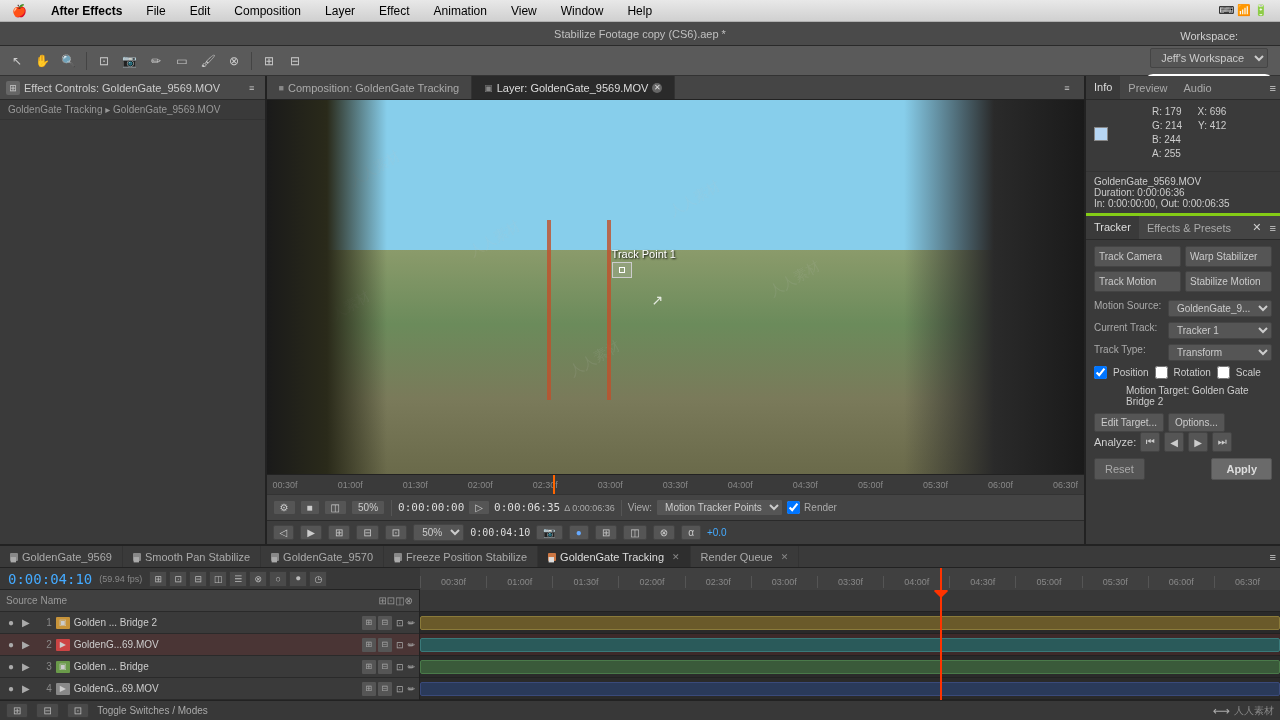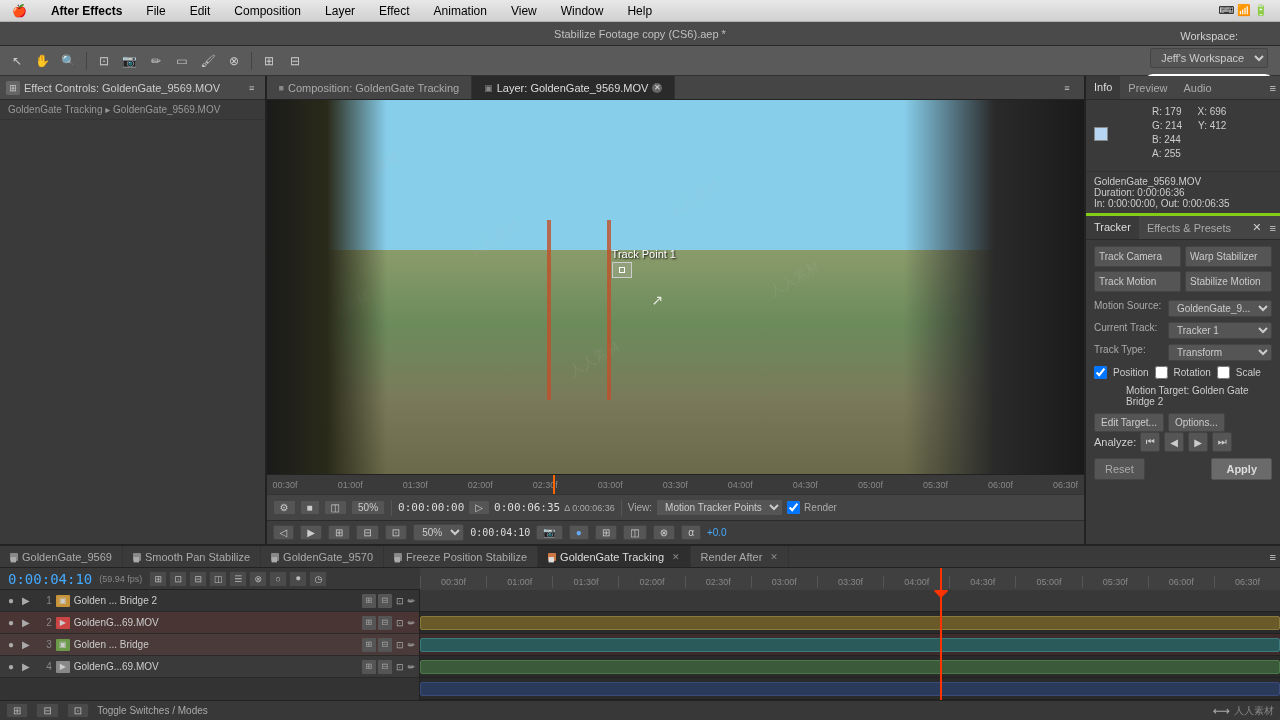--- a/index.html
+++ b/index.html
@@ -1065,21 +1065,21 @@
       <div class="tl-tab">
         <span class="dot" style="background:#888;">■</span>
         <span>Freeze Position Stabilize</span>
       </div>
       <div class="tl-tab active">
         <span class="dot" style="background:#cc7744;">■</span>
         <span>GoldenGate Tracking</span>
         <span class="close">✕</span>
       </div>
       <div class="tl-tab">
-        <span>Render After</span>
+        <span>Render Queue</span>
         <span class="close">✕</span>
       </div>
       <div style="margin-left:auto;padding:0 4px;display:flex;align-items:center;">≡</div>
     </div>
 
     <div class="timeline-header">
       <div class="tl-controls">
         <span class="tl-timecode">0:00:04:10</span>
         <span class="tl-fps">(59.94 fps)</span>
         <div style="display:flex;gap:2px;margin-left:4px;">
@@ -1111,20 +1111,26 @@
           <div class="tl-ruler-tick">06:00f</div>
           <div class="tl-ruler-tick">06:30f</div>
         </div>
         <div class="tl-playhead"></div>
       </div>
     </div>
 
     <div class="layer-area">
 
       <div class="layer-names">
+        <div class="layer-header">
+          <span>Source Name</span>
+          <div style="margin-left:auto;display:flex;gap:4px;">
+            <span>⊞⊡◫⊗</span>
+          </div>
+        </div>
 
         <div class="layer-row">
           <span class="layer-vis-btn">●</span>
           <span style="color:#aaa;">▶</span>
           <span class="layer-num">1</span>
           <div class="layer-icon" style="background:#c8943a;">▣</div>
           <span class="layer-name">Golden ... Bridge 2</span>
           <div class="layer-switches">
             <div class="layer-switch">⊞</div>
             <div class="layer-switch">⊟</div>

